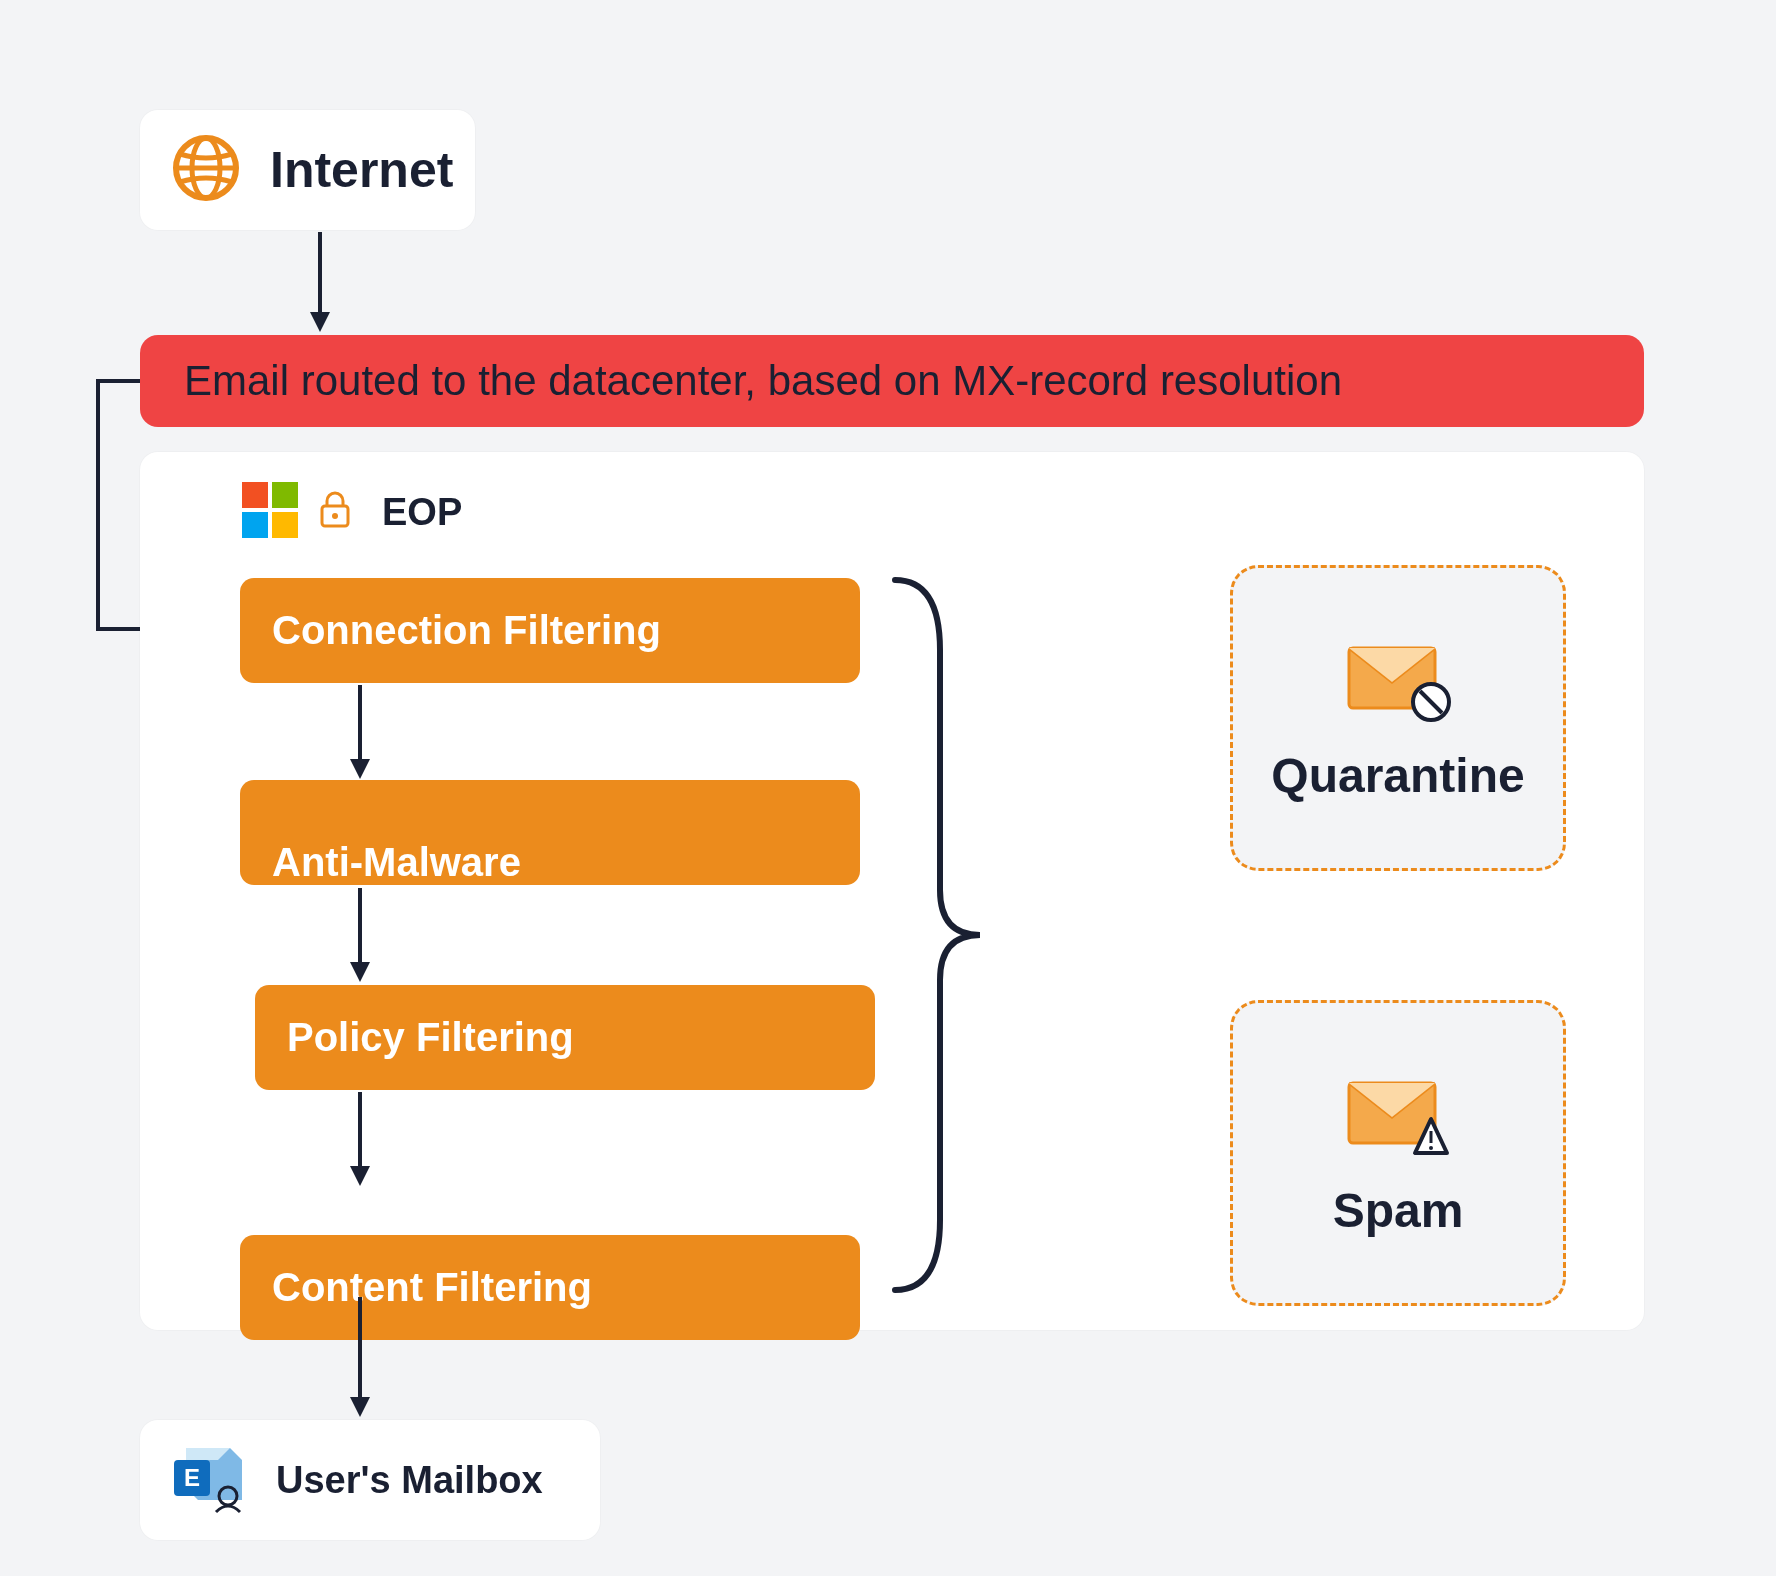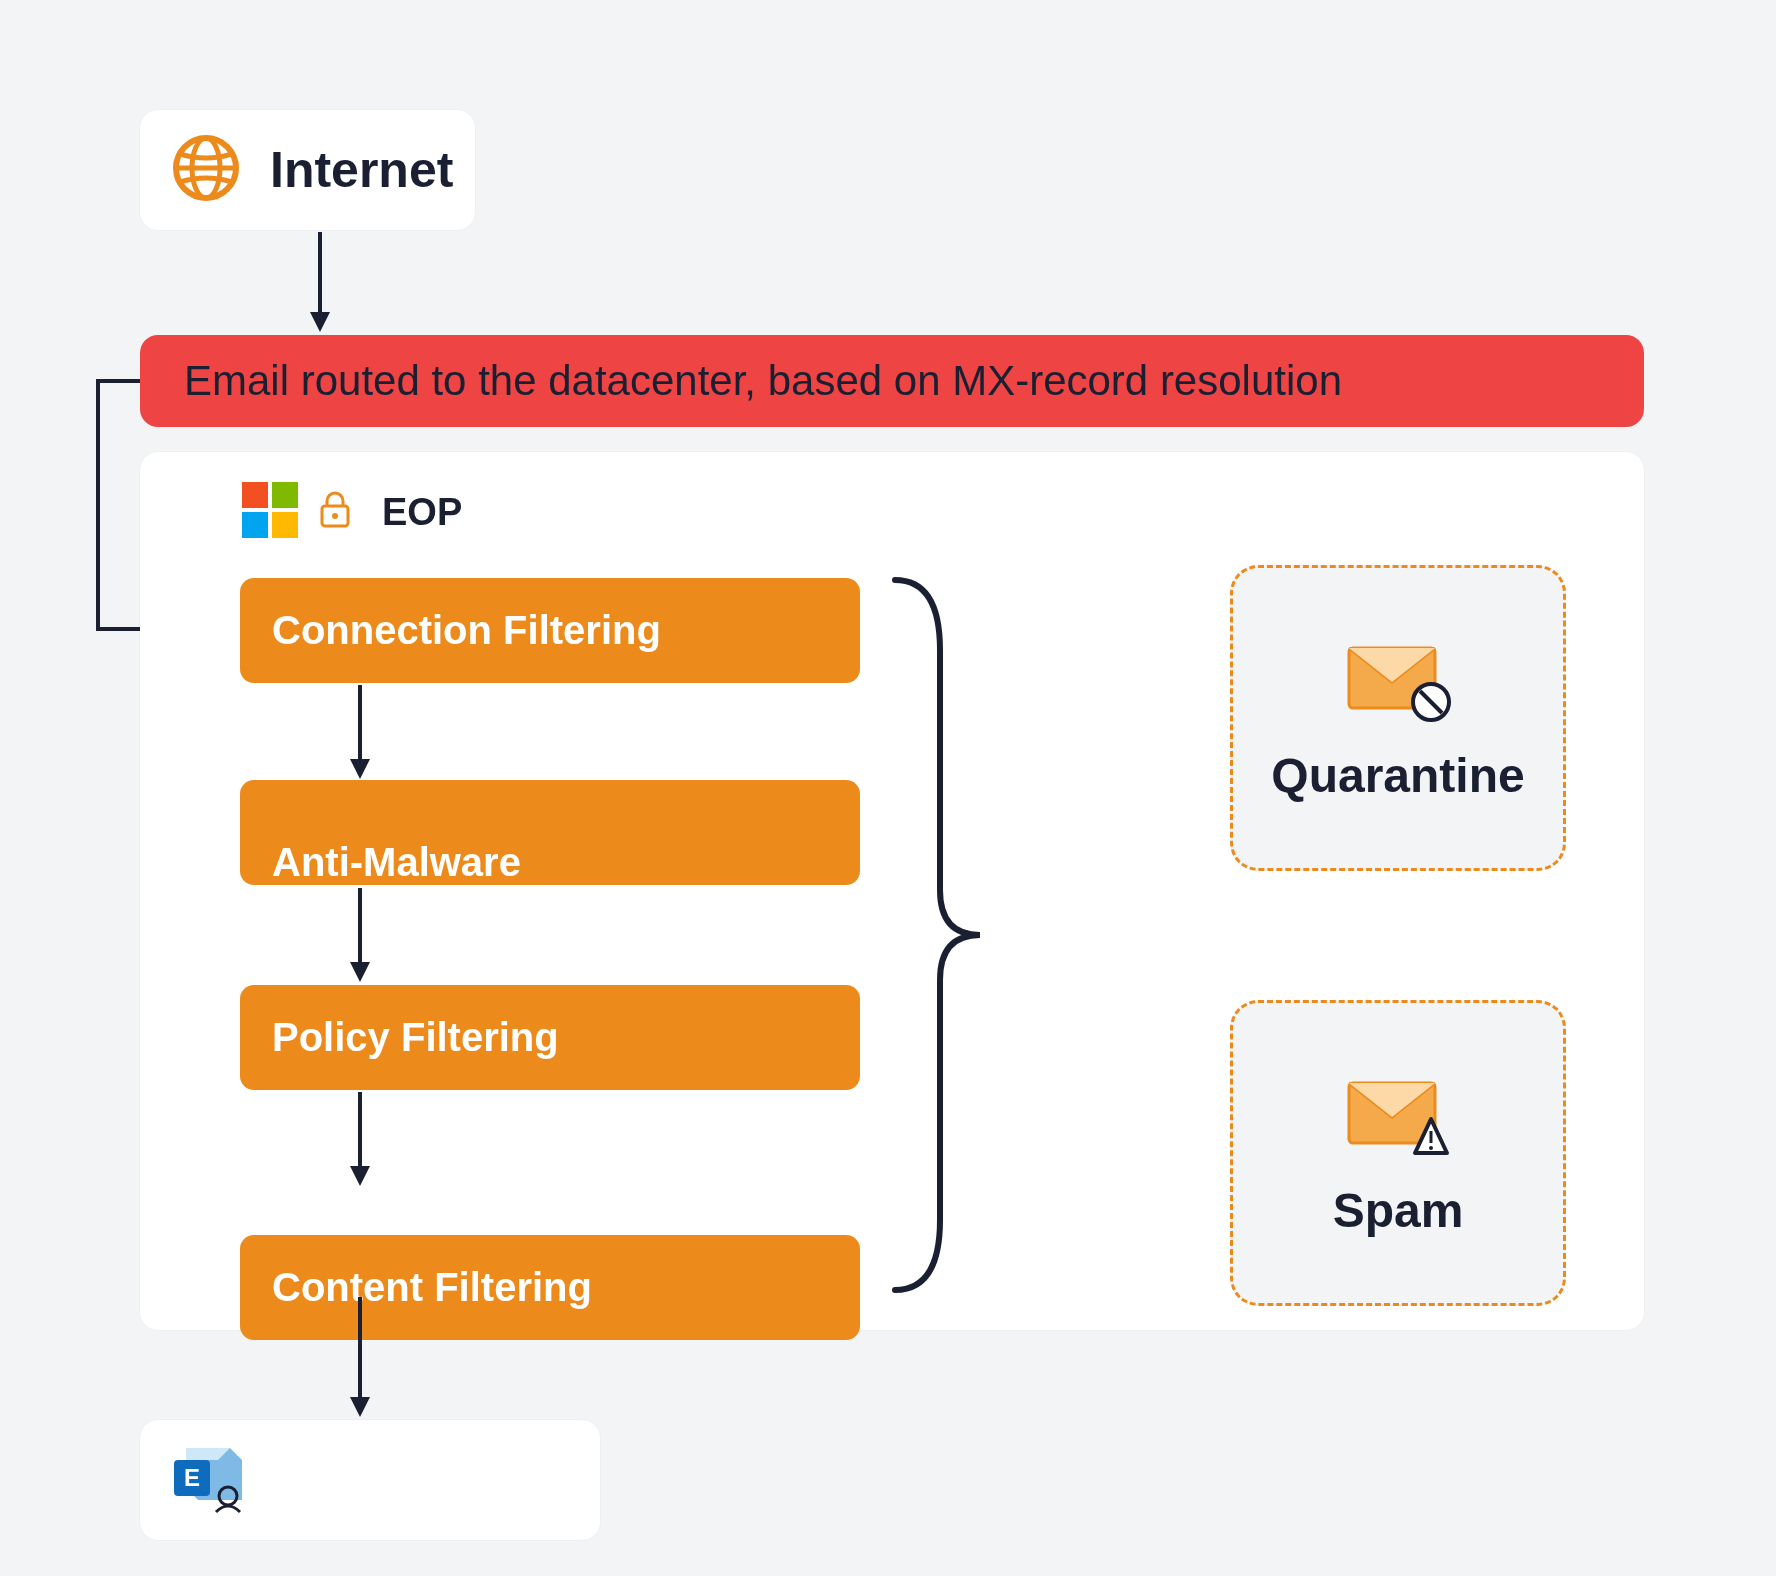--- a/index.html
+++ b/index.html
@@ -69,21 +69,21 @@
     display:flex;
     align-items:center;
     padding:0 32px;
     box-sizing:border-box;
     color:#fff;
     font-size:40px;
     font-weight:700;
   }
   .stage.s1{top:578px;}
   .stage.s2{top:780px;align-items:flex-end;}
-  .stage.s3{top:985px;}
+  .stage.s3{top:985px;margin-left:15px;}
   .stage.s4{top:1235px;}
   .brace{
     position:absolute;
     left:885px; top:570px;
     width:100px; height:730px;
   }
   .outbox{
     position:absolute;
     width:330px; height:300px;
     border:3px dashed #ec8b1c;
@@ -237,13 +237,14 @@
   <span>
     <svg width="78" height="72" viewBox="0 0 78 72">
       <polygon points="16,6 60,6 72,18 72,58 28,58 16,46" fill="#7fb9e6"></polygon>
       <polygon points="16,6 60,6 48,18 16,18" fill="#cfe8f7"></polygon>
       <rect x="4" y="18" width="36" height="36" rx="4" fill="#0f6cbd"></rect>
       <text x="22" y="44" font-size="24" font-weight="700" fill="#fff" text-anchor="middle" font-family="Segoe UI,Arial">E</text>
       <circle cx="58" cy="54" r="9" fill="none" stroke="#1a2032" stroke-width="3"></circle>
       <path d="M46 70 q12 -12 24 0" fill="none" stroke="#1a2032" stroke-width="3"></path>
     </svg>
   </span>
+  <span class="label">User's Mailbox</span>
 </div>
 
 </body></html>

